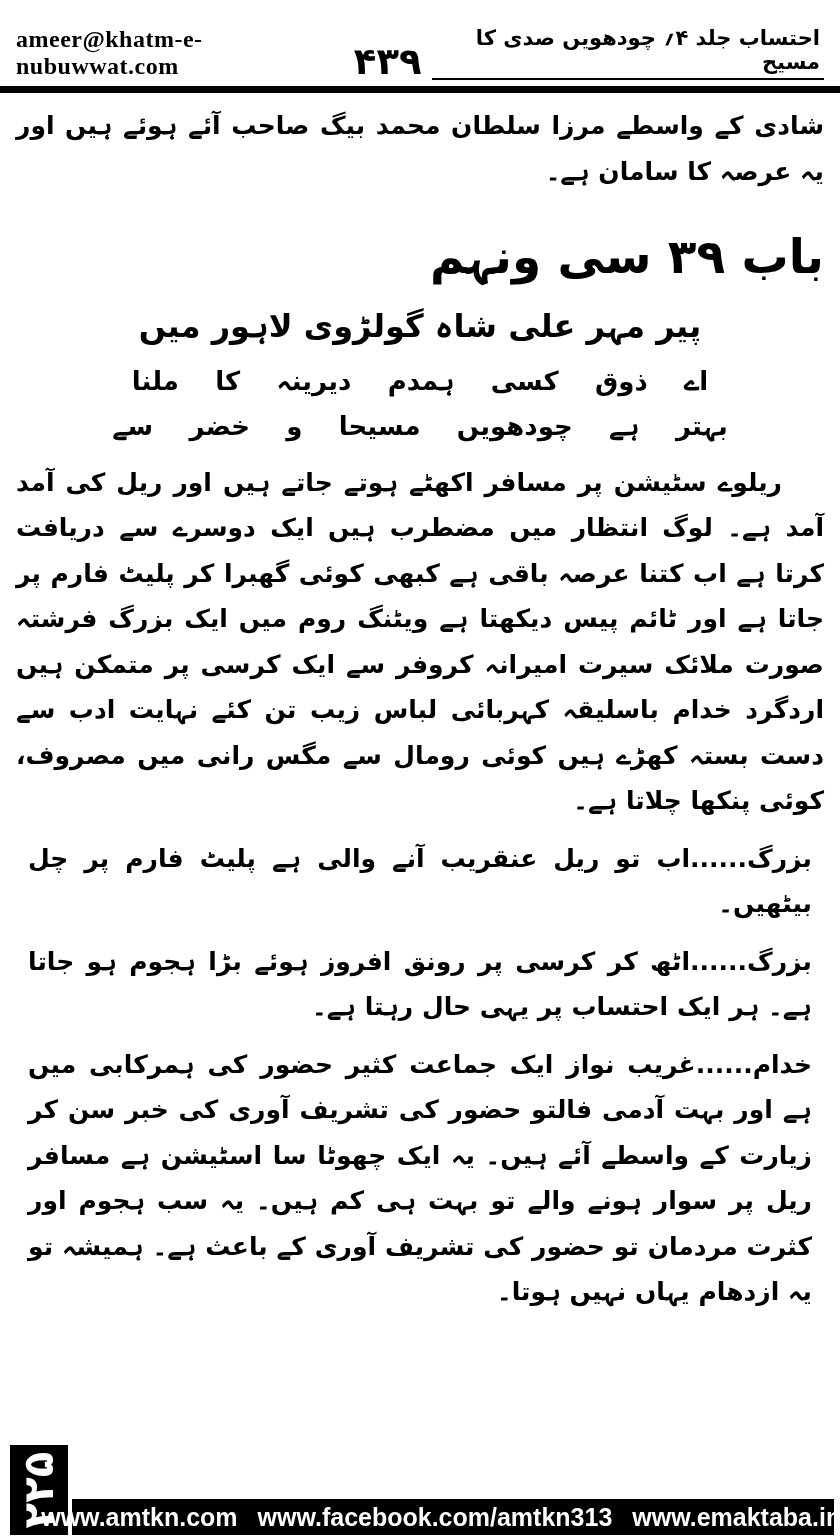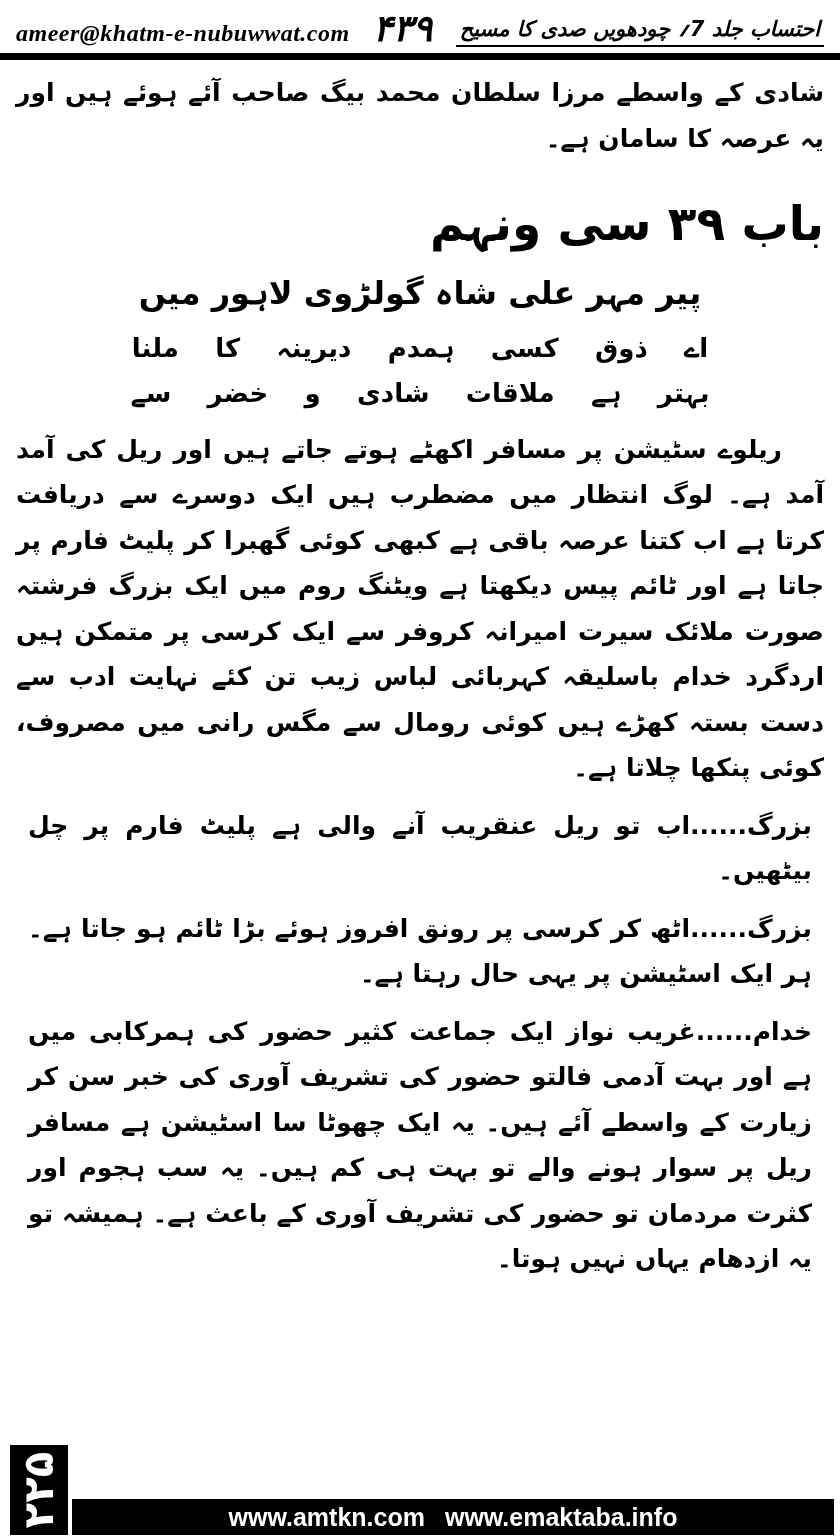--- a/index.html
+++ b/index.html
@@ -4,22 +4,21 @@
 <style>
   html,body{margin:0;padding:0;background:#e8e8e8;}
   .page{
     width:840px;height:1540px;position:relative;margin:0 auto;
     background:#ffffff;color:#000;overflow:hidden;
     font-family:"DejaVu Sans", sans-serif;
   }
   
   .header{
     display:flex;align-items:flex-end;justify-content:space-between;
-    padding:10px 16px 6px 16px;
-    font-style:italic;
+    padding:26px 16px 6px 16px;
   }
   .email{
     font-family:"Liberation Serif", serif;
     font-weight:bold;font-size:24px;letter-spacing:0.5px;
     direction:ltr;
   }
   .hdr-num{
     font-size:37px;font-weight:bold;line-height:1;
     padding:0 10px;
   }
@@ -71,46 +70,47 @@
   }
 </style>
 </head>
 <body>
 
 <div class="page">
 
   <div class="header">
     <div class="email">ameer@khatm-e-nubuwwat.com</div>
     <div class="hdr-num">۴۳۹</div>
-    <div class="hdr-title" dir="rtl">احتساب جلد 7؍ چودھویں صدی کا مسیح</div>
+    <div class="hdr-title" dir="rtl">احتساب جلد ۴؍ چودھویں صدی کا مسیح</div>
   </div>
   <div class="rule"></div>
 
   <div class="content">
     <p class="para">شادی کے واسطے مرزا سلطان محمد بیگ صاحب آئے ہوئے ہیں اور یہ عرصہ کا سامان ہے۔</p>
 
     <div class="bab">باب ۳۹ سی ونہم</div>
     <div class="chapter-title">پیر مہر علی شاہ گولڑوی لاہور میں</div>
 
     <div class="verse">
       <div>اے ذوق کسی ہمدم دیرینہ کا ملنا</div>
-      <div>بہتر ہے ملاقات شادی و خضر سے</div>
+      <div>بہتر ہے چودھویں مسیحا و خضر سے</div>
     </div>
 
     <p class="para indent">ریلوے سٹیشن پر مسافر اکھٹے ہوتے جاتے ہیں اور ریل کی آمد آمد ہے۔ لوگ انتظار میں مضطرب ہیں ایک دوسرے سے دریافت کرتا ہے اب کتنا عرصہ باقی ہے کبھی کوئی گھبرا کر پلیٹ فارم پر جاتا ہے اور ٹائم پیس دیکھتا ہے ویٹنگ روم میں ایک بزرگ فرشتہ صورت ملائک سیرت امیرانہ کروفر سے ایک کرسی پر متمکن ہیں اردگرد خدام باسلیقہ کہربائی لباس زیب تن کئے نہایت ادب سے دست بستہ کھڑے ہیں کوئی رومال سے مگس رانی میں مصروف، کوئی پنکھا چلاتا ہے۔</p>
 
     <p class="dialogue"><span class="speaker">بزرگ......</span><span>اب تو ریل عنقریب آنے والی ہے پلیٹ فارم پر چل بیٹھیں۔</span></p>
-    <p class="dialogue"><span class="speaker">بزرگ......</span><span>اٹھ کر کرسی پر رونق افروز ہوئے بڑا ٹائم ہو جاتا ہے۔ ہر ایک اسٹیشن پر یہی حال رہتا ہے۔</span></p>
+    <p class="dialogue"><span class="speaker">بزرگ......</span><span>اٹھ کر کرسی پر رونق افروز ہوئے بڑا ہجوم ہو جاتا ہے۔ ہر ایک احتساب پر یہی حال رہتا ہے۔</span></p>
     <p class="dialogue"><span class="speaker">خدام......</span><span>غریب نواز ایک جماعت کثیر حضور کی ہمرکابی میں ہے اور بہت آدمی فالتو حضور کی تشریف آوری کی خبر سن کر زیارت کے واسطے آئے ہیں۔ یہ ایک چھوٹا سا اسٹیشن ہے مسافر ریل پر سوار ہونے والے تو بہت ہی کم ہیں۔ یہ سب ہجوم اور کثرت مردمان تو حضور کی تشریف آوری کے باعث ہے۔ ہمیشہ تو یہ ازدھام یہاں نہیں ہوتا۔</span></p>
 
   </div>
 
   <div class="footer">
     <div class="pagenum-box">
       <span class="pagenum">۲۲۵</span>
     </div>
     <div class="links-bar">
       <span>www.amtkn.com</span>
+      <span>www.facebook.com/amtkn313</span>
       <span>www.emaktaba.info</span>
     </div>
   </div>
 
 </div>
 
 </body></html>

